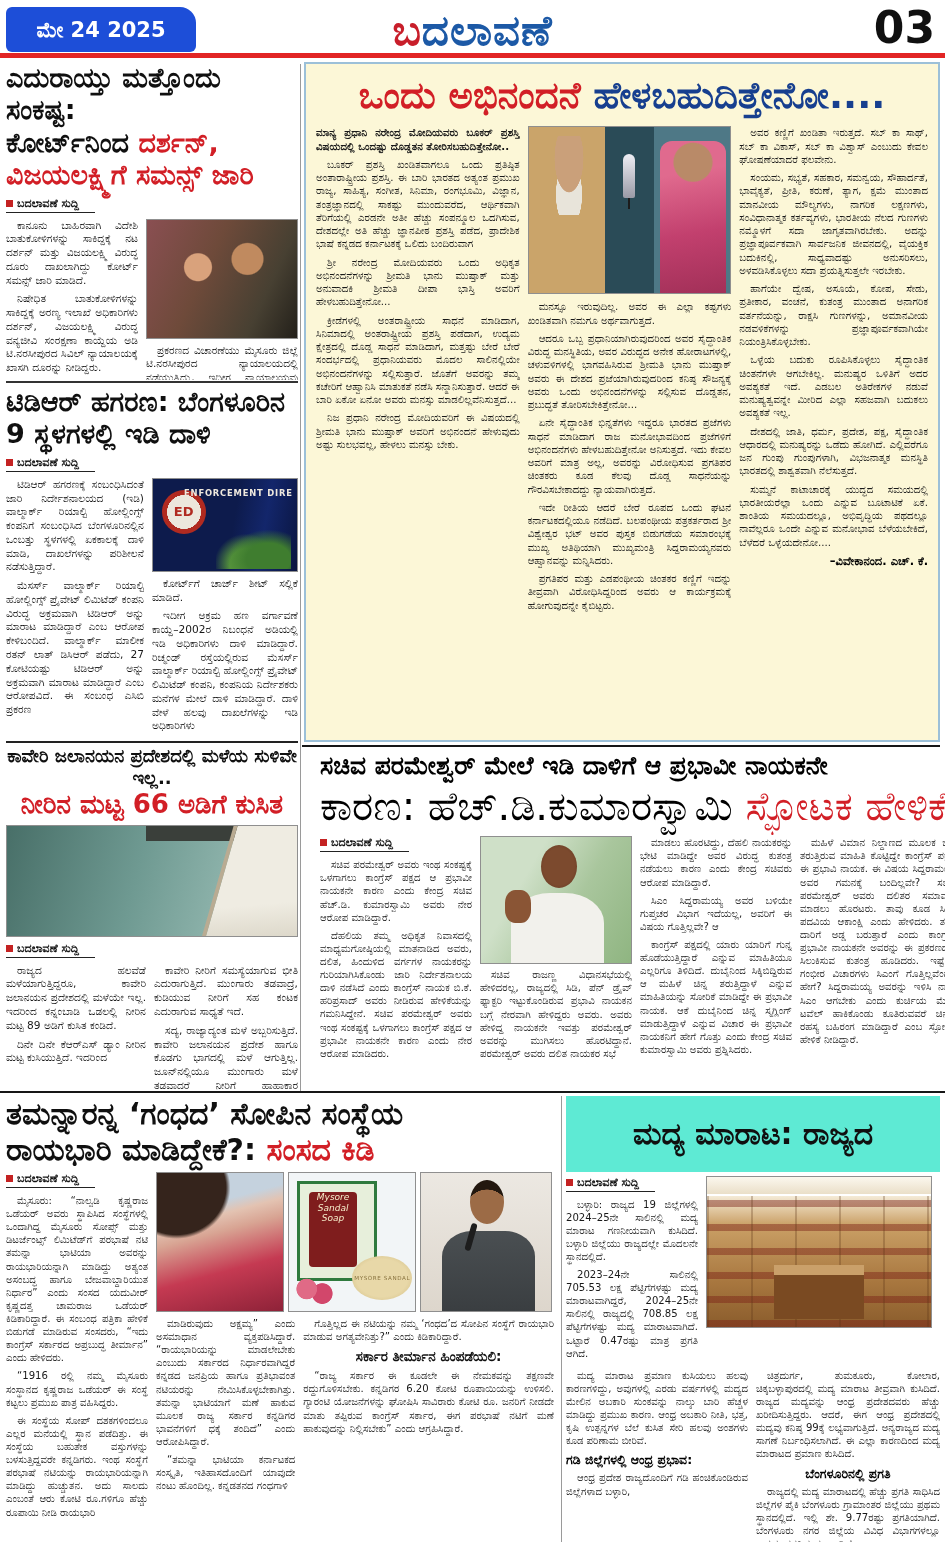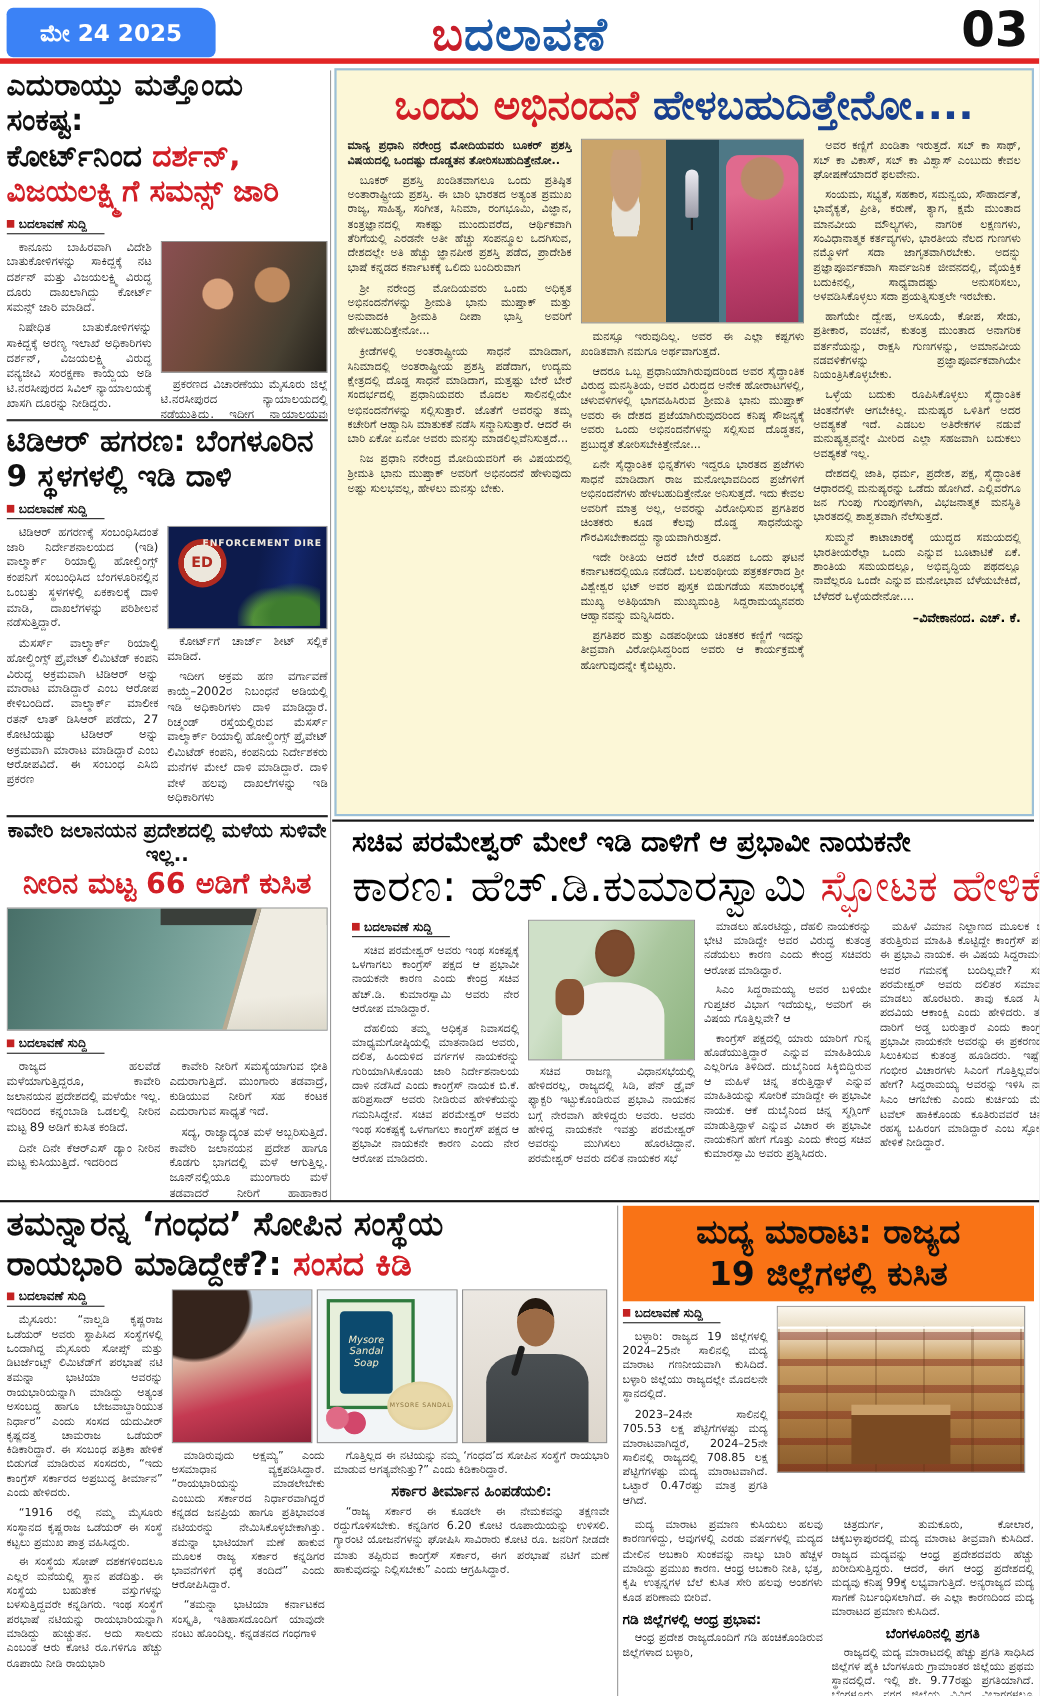--- a/index.html
+++ b/index.html
@@ -2,21 +2,21 @@
 <html><head>
 <meta charset="utf-8">
 <style>
   *{box-sizing:border-box;margin:0;padding:0}
   html,body{background:#e8e8e8}
   body{font-family:"DejaVu Sans","Liberation Sans",sans-serif}
   #page{position:relative;width:945px;height:1542px;background:#fff;margin:0 auto;overflow:hidden}
 
   
   #hdr{position:absolute;left:0;top:0;width:945px;height:58px;background:#fff}
-  .date-box{position:absolute;left:6px;top:7px;width:190px;height:45px;background:#3b82f6;border-radius:6px 16px 6px 6px;color:#fff;display:flex;align-items:center;justify-content:center;font-size:21px;font-weight:bold}
+  .date-box{position:absolute;left:6px;top:7px;width:190px;height:45px;background:#1d4ed8;border-radius:6px 16px 6px 6px;color:#fff;display:flex;align-items:center;justify-content:center;font-size:21px;font-weight:bold}
   .masthead{position:absolute;left:0;right:0;top:6px;text-align:center;font-size:42px;font-weight:800;letter-spacing:1px}
   .m-red{color:#c81e2a}.m-blue{color:#1c59a6}
   .page-num{position:absolute;right:10px;top:2px;font-size:44px;font-weight:800;color:#101010}
   .hdr-rule{position:absolute;left:0;top:53px;width:945px;height:5px;background:#e22525}
 
   
   .art{position:absolute;overflow:hidden}
   .hl{font-weight:800;color:#101010;line-height:1.2}
   .red{color:#d21f26}.blue{color:#173f8f}
   .bt{font-size:10.6px;line-height:1.3;text-align:justify;color:#181818;margin-bottom:5px;text-indent:11px}
@@ -88,33 +88,33 @@
 
   
   #art-tam{left:6px;top:1096px;width:550px;height:446px}
   #art-tam .hl{font-size:30px}
   #art-tam .bt{font-size:10.1px}
   .tam-photos{display:flex;gap:4px;margin-bottom:5px}
   .ph-tam{width:128px;height:140px;background:linear-gradient(165deg,#c5d2de 0 26%,#e3c3b2 34%,#d8a493 44%,#c53a52 68%,#8e2238 100%)}
   .t-hair{position:absolute;left:-6%;top:-8%;width:72%;height:62%;background:radial-gradient(ellipse at 30% 30%,#35241c 0 55%,rgba(0,0,0,0) 60%)}
   .ph-soap{width:128px;height:140px;background:#f2f5f7}
   .s-box{position:absolute;left:6%;top:6%;width:64%;height:72%;background:#e7efdb;border:3px solid #2f7a3e}
-  .s-panel{position:absolute;left:16%;top:14%;width:38%;height:54%;background:#0c4a6e;border-radius:4px;display:flex;flex-direction:column;align-items:center;justify-content:center;color:#f7eecb;font-size:9px;font-style:italic;line-height:1.15;text-align:center}
+  .s-panel{position:absolute;left:16%;top:14%;width:38%;height:54%;background:#7f1d1d;border-radius:4px;display:flex;flex-direction:column;align-items:center;justify-content:flex-start;color:#f7eecb;font-size:9px;font-style:italic;line-height:1.15;text-align:center}
   .s-bar{position:absolute;right:2%;bottom:8%;width:48%;height:32%;background:radial-gradient(ellipse,#e8d8a8 60%,#cdb87f);border-radius:50%;display:flex;align-items:center;justify-content:center;font-size:5.6px;color:#8a7440;letter-spacing:.6px}
   .s-rose{position:absolute;left:2%;bottom:2%;width:34%;height:28%;background:
     radial-gradient(circle at 35% 50%,#e06a86 0 30%,rgba(0,0,0,0) 32%),
     radial-gradient(circle at 72% 62%,#d2476b 0 26%,rgba(0,0,0,0) 28%)}
   .ph-mp{width:132px;height:140px;background:linear-gradient(#ece8e2,#ddd6cc)}
   .p-head{position:absolute;left:38%;top:5%;width:26%;height:32%;border-radius:50%;background:radial-gradient(circle at 50% 70%,#9c6b46 0 60%,#23180f 61%)}
   .p-vest{position:absolute;left:16%;bottom:0;width:72%;height:58%;background:linear-gradient(#4a4f52,#3a3e41);border-radius:32% 32% 0 0}
   .p-mic{position:absolute;left:36%;top:36%;width:6px;height:28px;background:#1d1d1d;border-radius:3px;transform:rotate(16deg)}
 
   
   #art-liq{left:566px;top:1096px;width:374px;height:446px}
-  .liq-band{background:#f97316;padding:6px 4px;text-align:center;margin-bottom:4px}
+  .liq-band{background:#5eead4;padding:19px 4px;text-align:center;margin-bottom:4px}
   .liq-band .hl{font-size:30px;line-height:1.25}
   #art-liq .bt{font-size:10.1px}
   .ph-liq{width:226px;height:152px;background:
     repeating-linear-gradient(90deg,rgba(90,50,20,.28) 0 2px,rgba(0,0,0,0) 2px 44px),
     repeating-linear-gradient(0deg,rgba(122,32,22,.45) 0 7px,rgba(0,0,0,0) 7px 24px),
     linear-gradient(#f6edda 0 12%,#caa066 32%,#a8773f 70%,#8a5c2c 100%)}
   .l-ceil{position:absolute;top:0;left:0;right:0;height:13%;background:linear-gradient(#fbf7ee,#eadfc8);border-bottom:2px solid #fff}
   .l-island{position:absolute;left:30%;bottom:5%;width:40%;height:36%;background:linear-gradient(#caa06a 0 18%,#7a4a22 18%)}
   .lsub{font-weight:800;font-size:12.5px;margin:2px 0 3px}
 </style>
@@ -324,21 +324,20 @@
             <p class="bt">“ರಾಜ್ಯ ಸರ್ಕಾರ ಈ ಕೂಡಲೇ ಈ ನೇಮಕವನ್ನು ತಕ್ಷಣವೇ ರದ್ದುಗೊಳಿಸಬೇಕು. ಕನ್ನಡಿಗರ 6.20 ಕೋಟಿ ರೂಪಾಯಿಯನ್ನು ಉಳಿಸಲಿ. ಗ್ಯಾರಂಟಿ ಯೋಜನೆಗಳನ್ನು ಘೋಷಿಸಿ ಸಾವಿರಾರು ಕೋಟಿ ರೂ. ಜನರಿಗೆ ನೀಡದೇ ಮಾತು ತಪ್ಪಿರುವ ಕಾಂಗ್ರೆಸ್ ಸರ್ಕಾರ, ಈಗ ಪರಭಾಷೆ ನಟಿಗೆ ಮಣೆ ಹಾಕುವುದನ್ನು ನಿಲ್ಲಿಸಬೇಕು” ಎಂದು ಆಗ್ರಹಿಸಿದ್ದಾರೆ.</p>
           </div>
         </div>
       </div>
     </div>
   </section>
 
   <section class="art" id="art-liq">
     <div class="liq-band">
       <div class="hl">ಮದ್ಯ ಮಾರಾಟ: ರಾಜ್ಯದ</div>
-      <div class="hl">19 ಜಿಲ್ಲೆಗಳಲ್ಲಿ ಕುಸಿತ</div>
     </div>
     <div class="row">
       <div class="col" style="width:132px">
         <div class="byline" style="margin-top:0">
             <span class="bsq"></span>
             <span>ಬದಲಾವಣೆ ಸುದ್ದಿ</span>
           </div>
         <p class="bt">ಬಳ್ಳಾರಿ: ರಾಜ್ಯದ 19 ಜಿಲ್ಲೆಗಳಲ್ಲಿ 2024–25ನೇ ಸಾಲಿನಲ್ಲಿ ಮದ್ಯ ಮಾರಾಟ ಗಣನೀಯವಾಗಿ ಕುಸಿದಿದೆ. ಬಳ್ಳಾರಿ ಜಿಲ್ಲೆಯು ರಾಜ್ಯದಲ್ಲೇ ಮೊದಲನೇ ಸ್ಥಾನದಲ್ಲಿದೆ.</p>
         <p class="bt">2023–24ನೇ ಸಾಲಿನಲ್ಲಿ 705.53 ಲಕ್ಷ ಪೆಟ್ಟಿಗೆಗಳಷ್ಟು ಮದ್ಯ ಮಾರಾಟವಾಗಿದ್ದರೆ, 2024–25ನೇ ಸಾಲಿನಲ್ಲಿ ರಾಜ್ಯದಲ್ಲಿ 708.85 ಲಕ್ಷ ಪೆಟ್ಟಿಗೆಗಳಷ್ಟು ಮದ್ಯ ಮಾರಾಟವಾಗಿದೆ. ಒಟ್ಟಾರೆ 0.47ರಷ್ಟು ಮಾತ್ರ ಪ್ರಗತಿ ಆಗಿದೆ.</p>
       </div>

